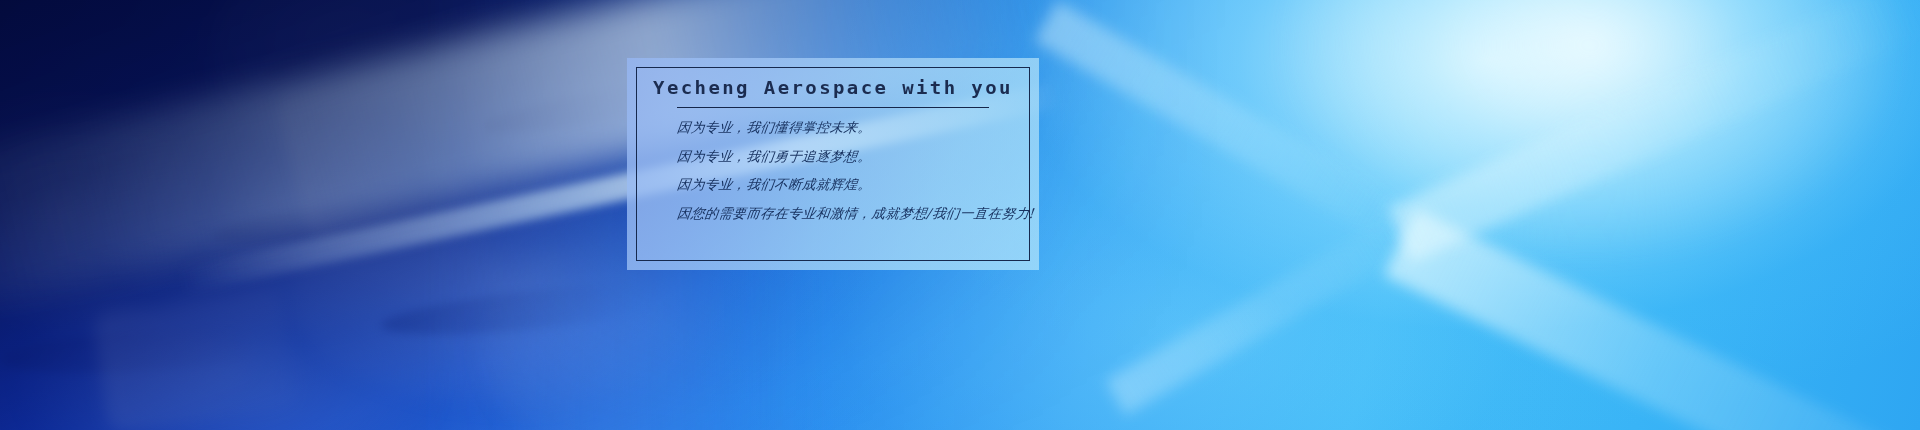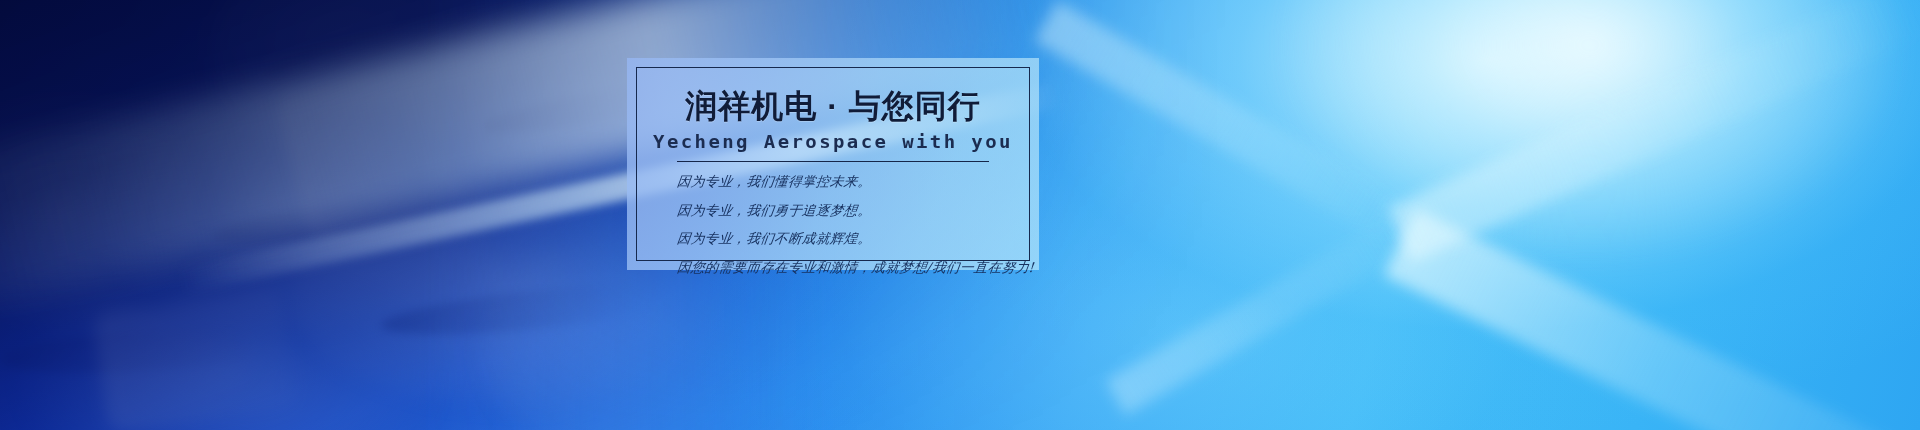--- a/index.html
+++ b/index.html
@@ -292,21 +292,20 @@
 
   <div class="glow-top"></div>
   <div class="ray ray-a"></div>
   <div class="ray ray-b"></div>
   <div class="ray ray-c"></div>
   <div class="ray ray-d"></div>
 
   <div id="panel">
     <div id="panel-inner">
 
-      <div id="title">润祥机电 · 与您同行</div>
 
       <div id="subtitle">Yecheng Aerospace with you</div>
 
       <div id="rule"></div>
 
       <div id="lines">
         <div class="line">因为专业，我们懂得掌控未来。</div>
         <div class="line">因为专业，我们勇于追逐梦想。</div>
         <div class="line">因为专业，我们不断成就辉煌。</div>
         <div class="line last">因您的需要而存在专业和激情，成就梦想/我们一直在努力!</div>

